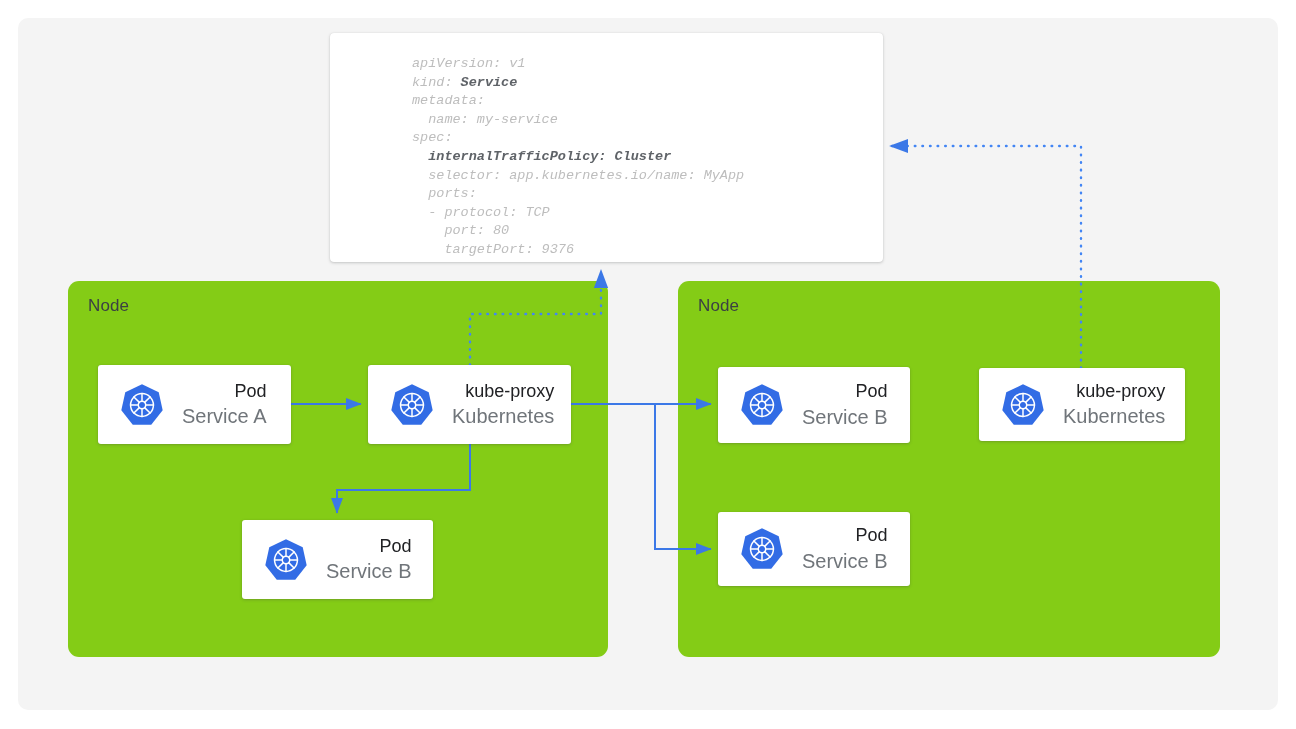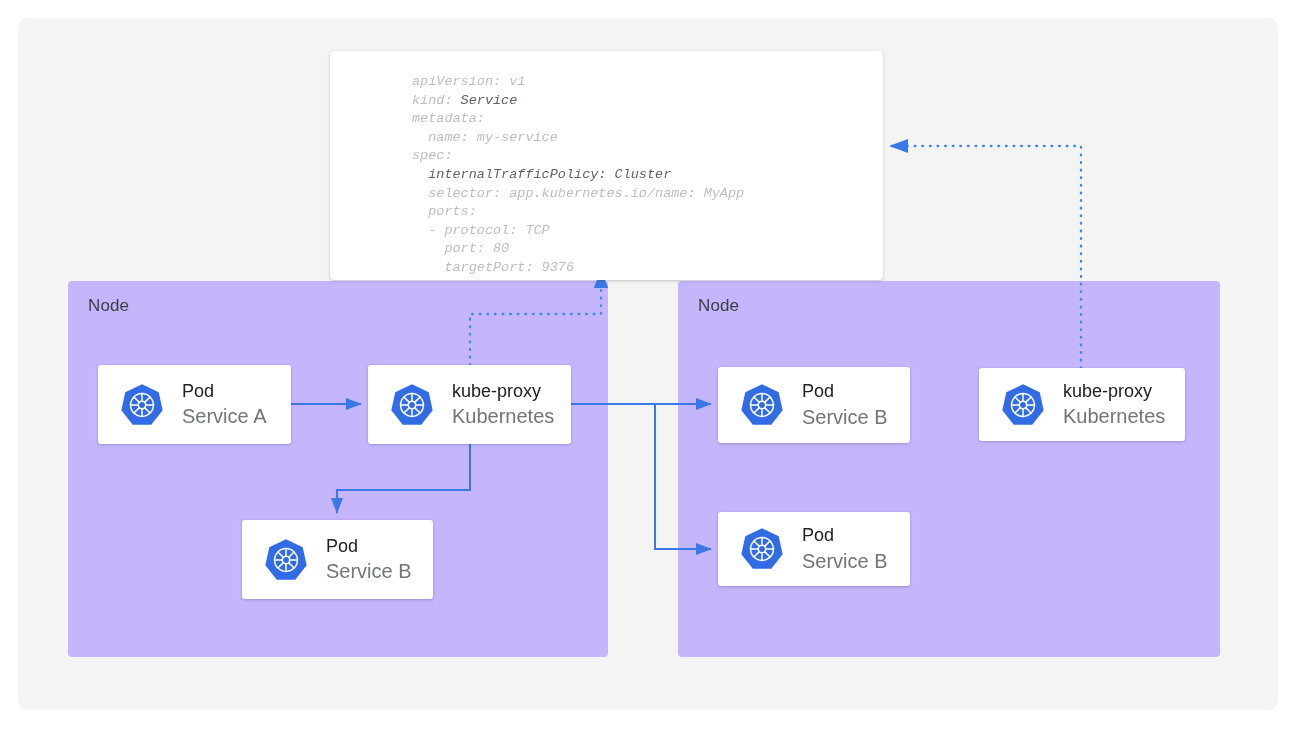--- a/index.html
+++ b/index.html
@@ -15,22 +15,22 @@
     position: absolute;
     left: 18px; top: 18px;
     width: 1260px; height: 692px;
     background: #f4f4f4;
     border-radius: 10px;
   }
 
   
   .node-panel {
     position: absolute;
-    background: #c4b5fd;
-    border-radius: 4px;
+    background: #84cc16;
+    border-radius: 11px;
   }
   #node-left  { left: 68px;  top: 281px; width: 540px; height: 376px; }
   #node-right { left: 678px; top: 281px; width: 542px; height: 376px; }
   .node-label {
     position: absolute;
     left: 20px; top: 15px;
     font-size: 17px;
     color: #3c4043;
     letter-spacing: .1px;
     white-space: nowrap;
@@ -56,57 +56,58 @@
     margin-left: 18px;
     display: flex;
     flex-direction: column;
     justify-content: center;
     line-height: 1.3;
   }
   .card .card-title {
     font-size: 18px;
     color: #202124;
     white-space: nowrap;
+    text-align: right;
   }
   .card .card-sub {
     font-size: 20px;
     color: #70757a;
     white-space: nowrap;
   }
 
   #card-pod-a        { left: 98px;  top: 365px; width: 193px; height: 79px; }
   #card-kubeproxy-l  { left: 368px; top: 365px; width: 203px; height: 79px; }
   #card-pod-b-local  { left: 242px; top: 520px; width: 191px; height: 79px; }
   #card-pod-b-r1     { left: 718px; top: 367px; width: 192px; height: 76px; }
   #card-pod-b-r2     { left: 718px; top: 512px; width: 192px; height: 74px; }
   #card-kubeproxy-r  { left: 979px; top: 368px; width: 206px; height: 73px; }
 
   
   #yaml-card {
     position: absolute;
-    left: 330px; top: 51px;
+    left: 330px; top: 33px;
     width: 553px; height: 229px;
     background: #ffffff;
     border-radius: 4px;
     box-shadow: 0 1px 3px rgba(60,64,67,.26), 0 0 1px rgba(60,64,67,.14);
     z-index: 7;
     overflow: hidden;
   }
   #yaml-body {
     position: absolute;
     left: 82px; top: 22px;
     font-family: "Liberation Mono", "DejaVu Sans Mono", monospace;
     font-size: 13.5px;
     line-height: 18.6px;
     font-style: italic;
     color: #bdbdbd;
     white-space: pre;
   }
   #yaml-body .yl { display: block; white-space: pre; }
-  #yaml-body .strong { font-weight: normal; color: #5f6368; }
+  #yaml-body .strong { font-weight: bold; color: #5f6368; }
 
   
   #wires {
     position: absolute;
     left: 0; top: 0;
     width: 1296px; height: 729px;
     z-index: 5;
     pointer-events: none;
   }
 </style>

